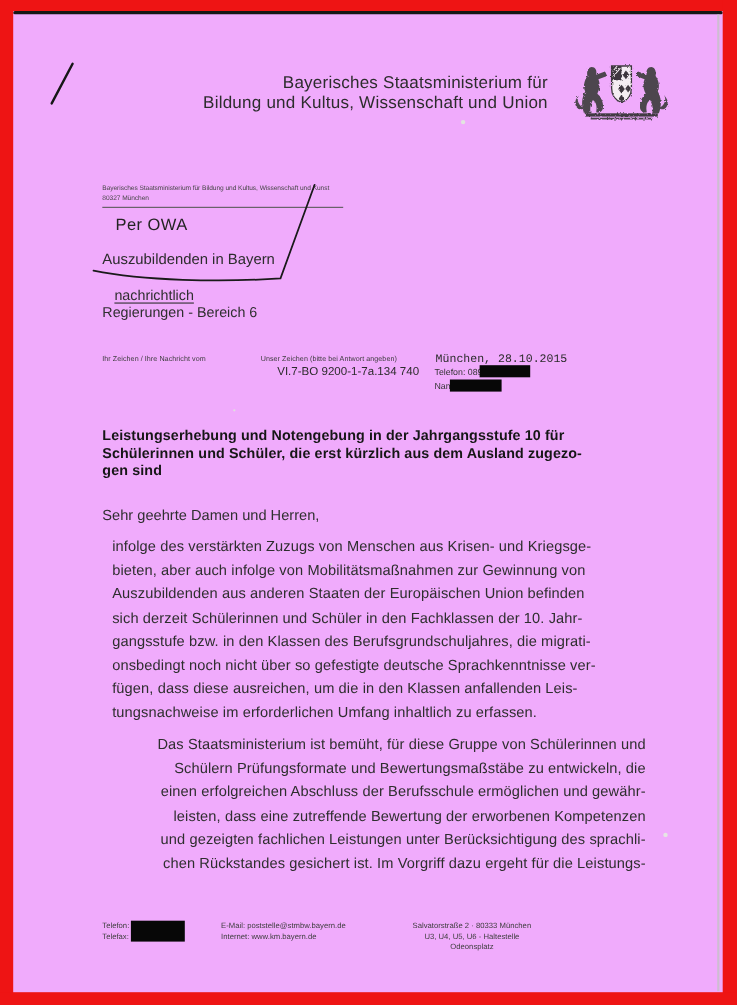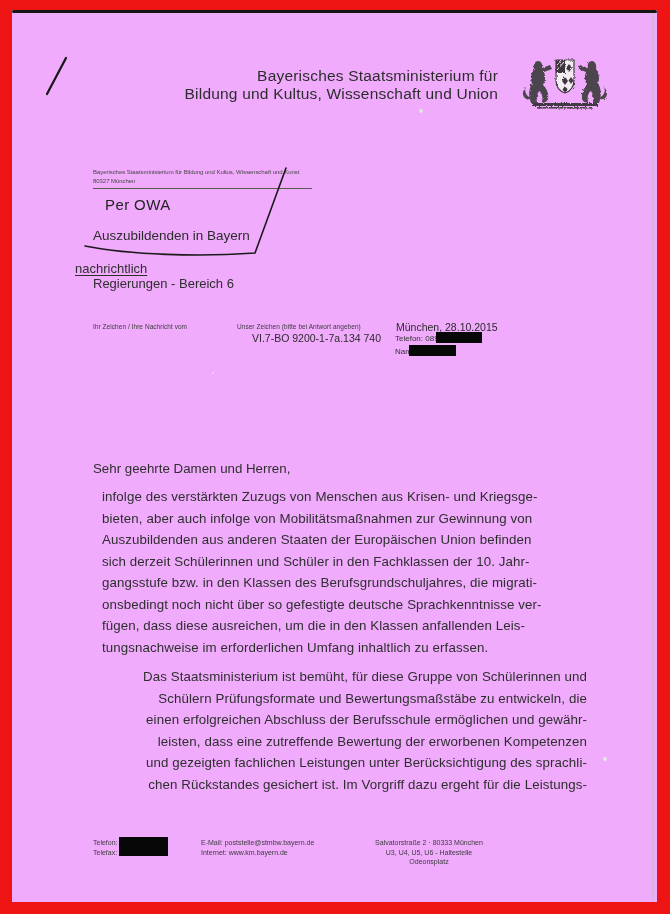--- a/index.html
+++ b/index.html
@@ -21,29 +21,29 @@
   .ministry{left:150px;top:67px;width:348px;text-align:right;
     font-size:15.5px;line-height:17.5px;color:#2d2d2d;letter-spacing:.2px;}
   .arms{left:519px;top:53px;}
 
   
   .sender{left:93px;top:168px;width:219px;font-size:6px;line-height:8.5px;
     color:#474747;border-bottom:1px solid #5a5a5a;padding-bottom:3px;letter-spacing:-.05px;}
   .perowa{left:93px;top:196px;font-size:15px;color:#232323;
     text-underline-offset:2px;letter-spacing:.4px;margin-left:12px;}
   .recipient{left:93px;top:228px;font-size:13.5px;color:#2c2c2c;}
-  .cclabel{left:75px;top:261px;font-size:13px;text-decoration:underline;text-underline-offset:2px;}
+  .cclabel{left:104px;top:261px;font-size:13px;text-decoration:underline;text-underline-offset:2px;}
   .ccvalue{left:93px;top:276px;font-size:13px;}
 
   
   .reflabel{font-size:6.5px;color:#3c3c3c;letter-spacing:.05px;}
   .yourref{left:93px;top:323px;}
   .ourreflabel{left:237px;top:323px;}
   .ourrefvalue{left:252px;top:332px;font-size:10.5px;color:#2b2b2b;}
-  .placedate{left:396px;top:321px;font-size:10.5px;color:#2b2b2b;}
+  .placedate{left:396px;top:321px;font-size:10.5px;color:#2b2b2b;font-family:Liberation Mono, monospace;}
   .phoneline{left:395px;top:334px;font-size:8px;color:#333;}
   .nameline{left:395px;top:347px;font-size:8px;color:#333;}
   .redact{background:#070707;position:absolute;}
   .redact-phone{left:436px;top:332px;width:46px;height:11px;}
   .redact-name{left:409px;top:345px;width:47px;height:11px;}
 
   
   .multiline{white-space:pre-line;}
   .subject{left:93px;top:388px;width:490px;font-size:13px;font-weight:700;
     line-height:15.8px;color:#161616;letter-spacing:.1px;}
@@ -136,20 +136,23 @@
 
   <div class="abs reflabel yourref">Ihr Zeichen / Ihre Nachricht vom</div>
   <div class="abs reflabel ourreflabel">Unser Zeichen (bitte bei Antwort angeben)</div>
   <div class="abs ourrefvalue">VI.7-BO 9200-1-7a.134 740</div>
   <div class="abs placedate">München, 28.10.2015</div>
   <div class="abs phoneline">Telefon: 089</div>
   <div class="abs redact redact-phone"></div>
   <div class="abs nameline">Name:</div>
   <div class="abs redact redact-name"></div>
 
+  <div class="abs subject multiline">Leistungserhebung und Notengebung in der Jahrgangsstufe 10 für
+Schülerinnen und Schüler, die erst kürzlich aus dem Ausland zugezo-
+gen sind</div>
 
   <div class="abs salutation">Sehr geehrte Damen und Herren,</div>
   <div class="abs para para1 multiline">infolge des verstärkten Zuzugs von Menschen aus Krisen- und Kriegsge-
 bieten, aber auch infolge von Mobilitätsmaßnahmen zur Gewinnung von
 Auszubildenden aus anderen Staaten der Europäischen Union befinden
 sich derzeit Schülerinnen und Schüler in den Fachklassen der 10. Jahr-
 gangsstufe bzw. in den Klassen des Berufsgrundschuljahres, die migrati-
 onsbedingt noch nicht über so gefestigte deutsche Sprachkenntnisse ver-
 fügen, dass diese ausreichen, um die in den Klassen anfallenden Leis-
 tungsnachweise im erforderlichen Umfang inhaltlich zu erfassen.</div>

